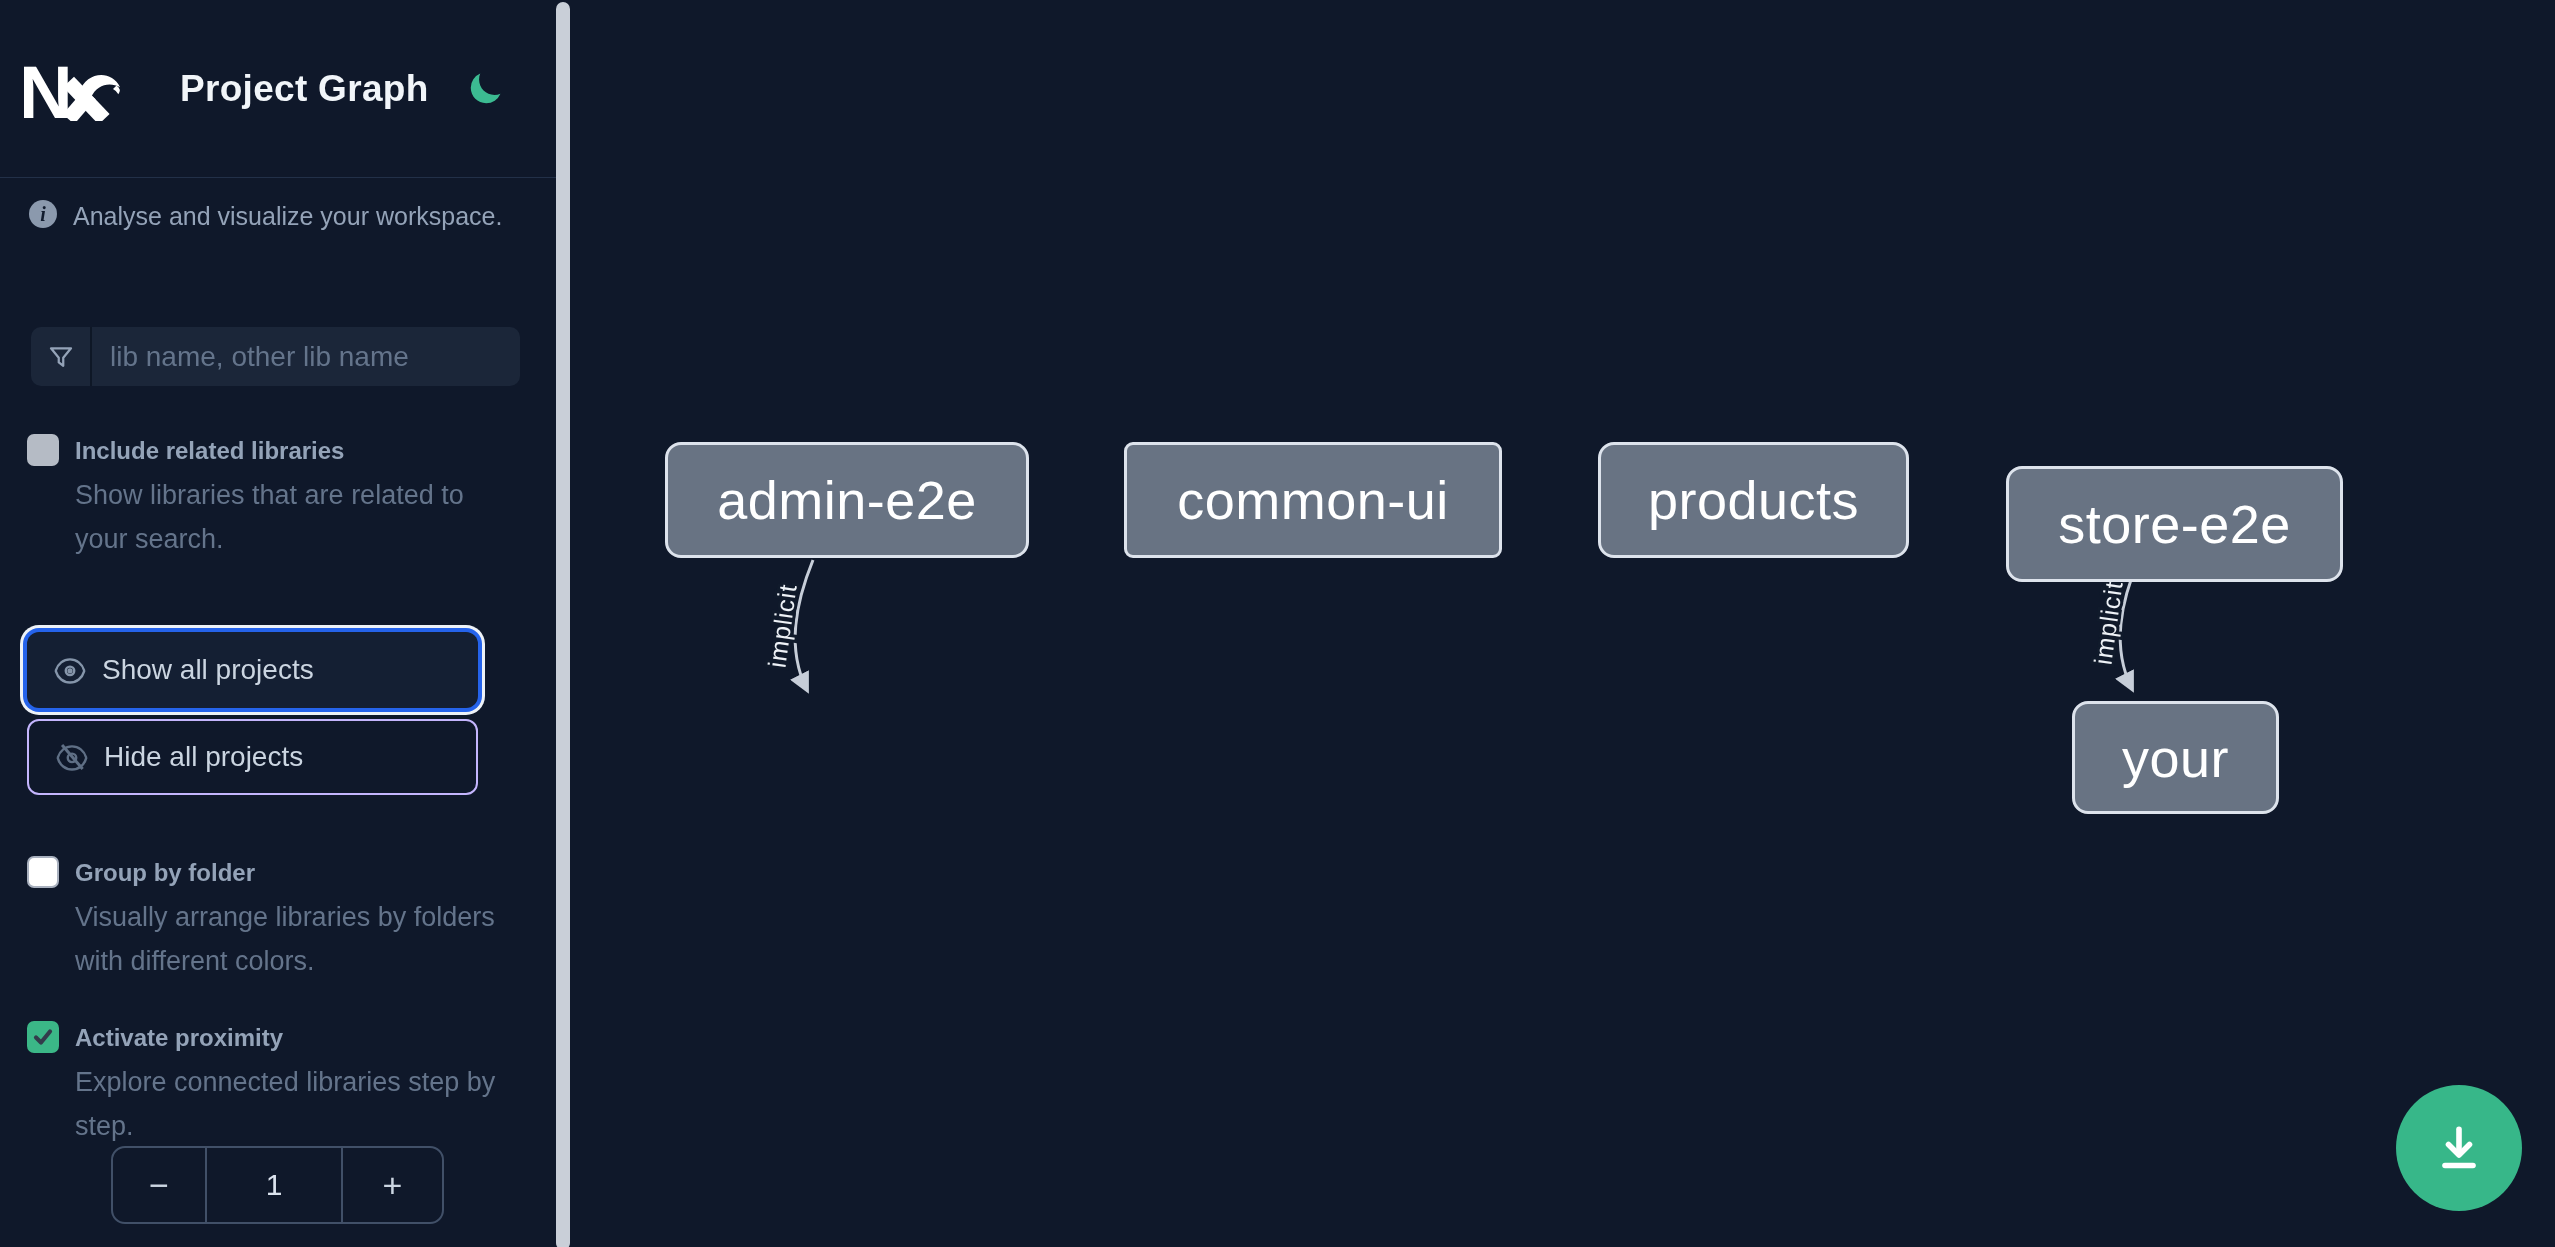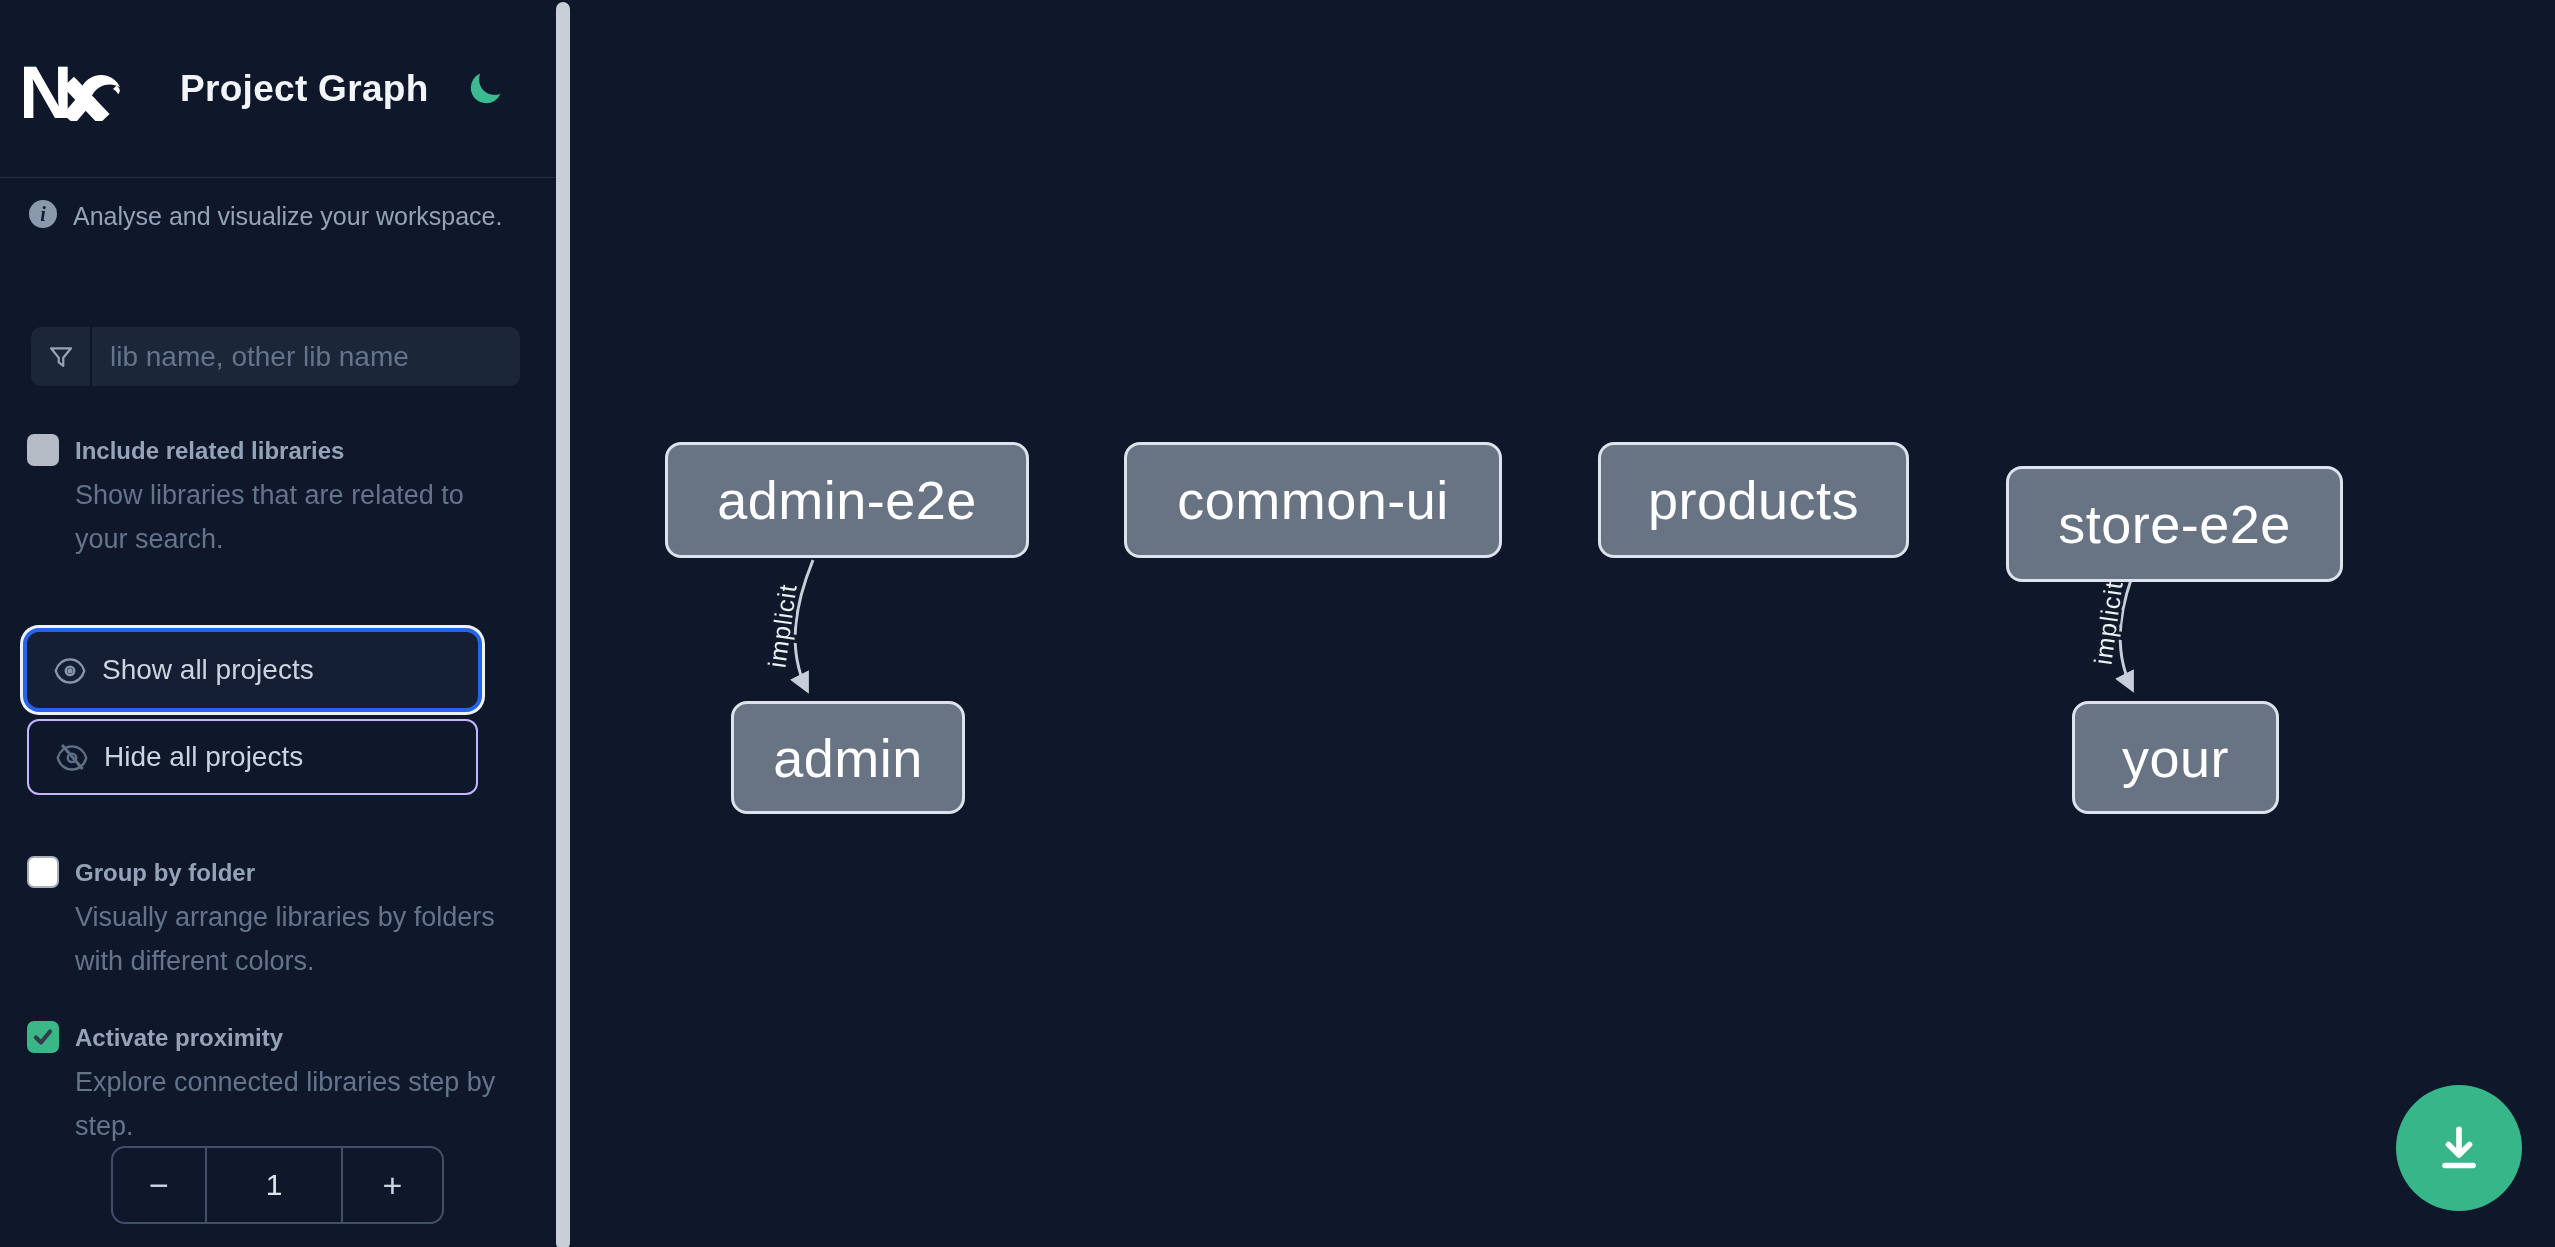--- a/index.html
+++ b/index.html
@@ -67,21 +67,21 @@
   
   .canvas { position:absolute; left:570px; top:0; width:1985px; height:1247px; }
   .edges { position:absolute; left:0; top:0; width:1985px; height:1247px; }
   .edge-label { font-size:25px; font-weight:500; letter-spacing:1px; fill:#eef2f7;
     stroke:#101a2b; stroke-width:6px; paint-order:stroke; font-family:"Liberation Sans",sans-serif; }
 
   .node { position:absolute; background:#687383; border:3px solid #dde3ec; border-radius:16px;
     color:#ffffff; font-size:54px; font-weight:400; letter-spacing:.5px;
     display:flex; align-items:center; justify-content:center; cursor:pointer; }
   .node-admin-e2e { left:95px;   top:442px; width:364px; height:116px; }
-  .node-common-ui { left:554px;  top:442px; width:378px; height:116px; }
+  .node-common-ui { left:554px;  top:442px; width:378px; height:116px;border-radius:9px; }
   .node-products  { left:1028px; top:442px; width:311px; height:116px; }
   .node-store-e2e { left:1436px; top:466px; width:337px; height:116px; }
   .node-admin     { left:161px;  top:701px; width:234px; height:113px; }
   .node-store     { left:1502px; top:701px; width:207px; height:113px; }
 
   .fab { position:absolute; left:1826px; top:1085px; width:126px; height:126px; border-radius:50%;
     background:#37b789; border:none; cursor:pointer; display:flex; align-items:center; justify-content:center; }
 </style>
 </head>
 <body>
@@ -191,21 +191,20 @@
       <g>
         <path d="M 1569 559 C 1551 601, 1541 647, 1562 689" fill="none" stroke="#c7ced9" stroke-width="3" marker-end="url(#arrow)"></path>
         <text class="edge-label" text-anchor="middle" transform="translate(1547,624) rotate(-82)">implicit</text>
       </g>
     </svg>
 
     <div class="node node-admin-e2e">admin-e2e</div>
     <div class="node node-common-ui">common-ui</div>
     <div class="node node-products">products</div>
     <div class="node node-store-e2e">store-e2e</div>
-    <div class="node node-admin">admin</div>
     <div class="node node-store">your</div>
 
     <button class="fab">
       <svg width="56" height="56" viewBox="0 0 24 24" fill="none" stroke="#ffffff" stroke-width="2.4" stroke-linecap="round" stroke-linejoin="round">
         <path d="M12 4 v9.5"></path>
         <path d="M7.5 10.5 L12 15 L16.5 10.5"></path>
         <path d="M6 19.5 h12"></path>
       </svg>
     </button>
 

